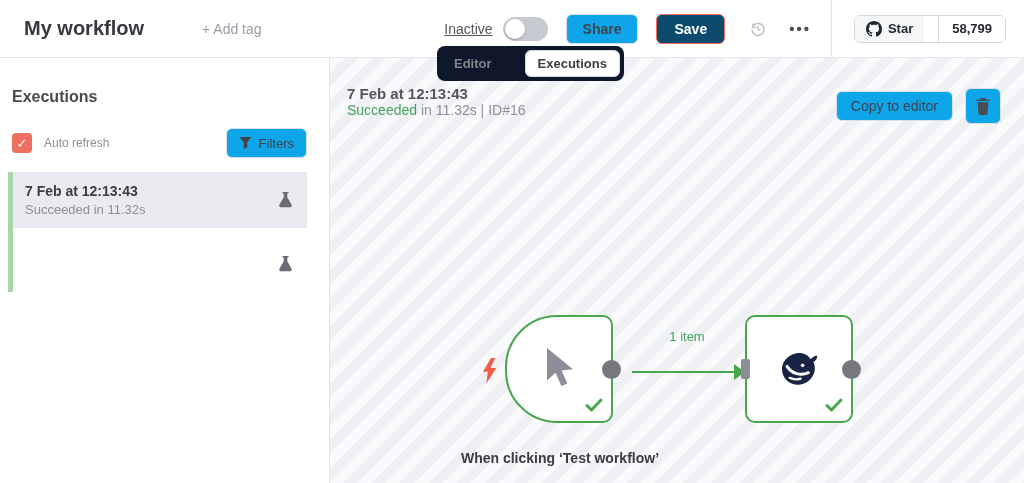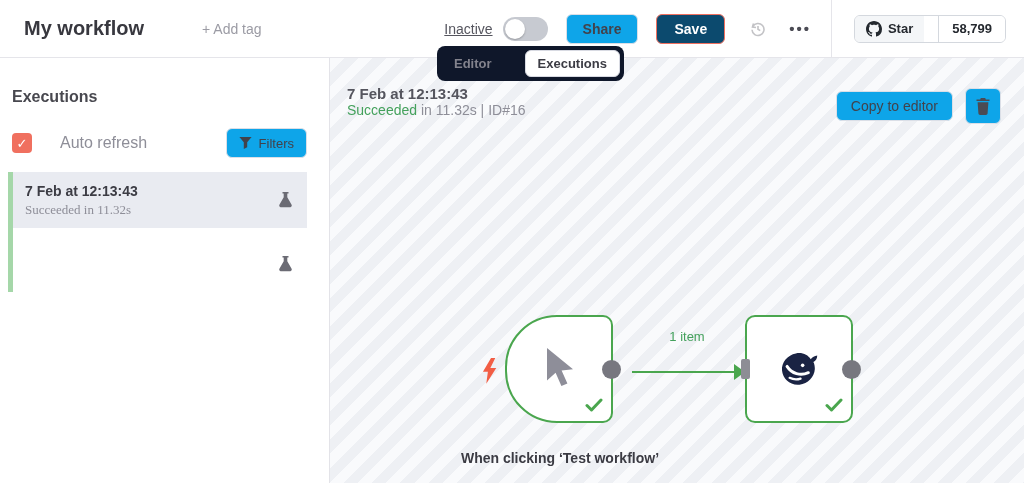--- a/index.html
+++ b/index.html
@@ -39,31 +39,31 @@
   .tab.active { background:#fff; color:#3c3c44; border:1px solid #d8dae2; padding:5px 12px;
                 box-shadow:0 1px 2px rgba(60,60,80,.08); }
 
   
   .sidebar { position:absolute; top:58px; left:0; width:330px; bottom:0; background:#fff;
              border-right:1px solid #e3e3e8; }
   .sidebar h2 { font-size:16px; font-weight:600; color:#48484f; margin:30px 0 0 12px; }
   .refresh-row { display:flex; align-items:center; margin:22px 22px 0 12px; }
   .checkbox { width:20px; height:20px; border-radius:4px; background:#f0705f; color:#fff; font-size:13px;
               display:flex; align-items:center; justify-content:center; cursor:pointer; }
-  .refresh-label { font-size:16px; color:#8e8e98; margin-left:28px; cursor:pointer; }
+  .refresh-label { font-size:12px; color:#8e8e98; margin-left:12px; cursor:pointer; }
   .filters-btn { margin-left:auto; height:30px; padding:0 12px; gap:7px; font-weight:400; font-size:13px; }
   .exec-list { position:relative; margin:14px 22px 0 8px; }
   .exec-list::before { content:""; position:absolute; left:0; top:0; bottom:0; width:5px; background:#a5d7a9; }
   .exec-item { position:relative; margin-left:5px; padding:9px 14px 9px 12px; height:56px; cursor:pointer;
                display:flex; align-items:center; }
   .exec-item.selected { background:#e9ebf1; }
   .exec-item + .exec-item { margin-top:8px; }
   .exec-texts { display:flex; flex-direction:column; gap:3px; }
   .exec-date { font-size:14px; font-weight:700; color:#3c3c44; }
-  .exec-status { font-size:13px; color:#8e8e98;font-family:Liberation Serif, serif; }
+  .exec-status { font-size:13px; color:#8e8e98; }
   .flask { margin-left:auto; display:flex; }
 
   
   .canvas { position:absolute; top:58px; left:330px; right:0; bottom:0;
             background:repeating-linear-gradient(135deg,#f9fafc 0 10px,#eef0f4 10px 20px); }
   .exec-info { position:absolute; left:17px; top:27px; }
   .exec-info-date { font-size:15px; font-weight:700; color:#55555e; }
   .exec-info-line2 { font-size:14px; color:#8e8e98; }
   .exec-info-line2 .ok { color:#44a15c; }
   .canvas-actions { position:absolute; top:30px; right:23px; display:flex; gap:12px; align-items:center; }

